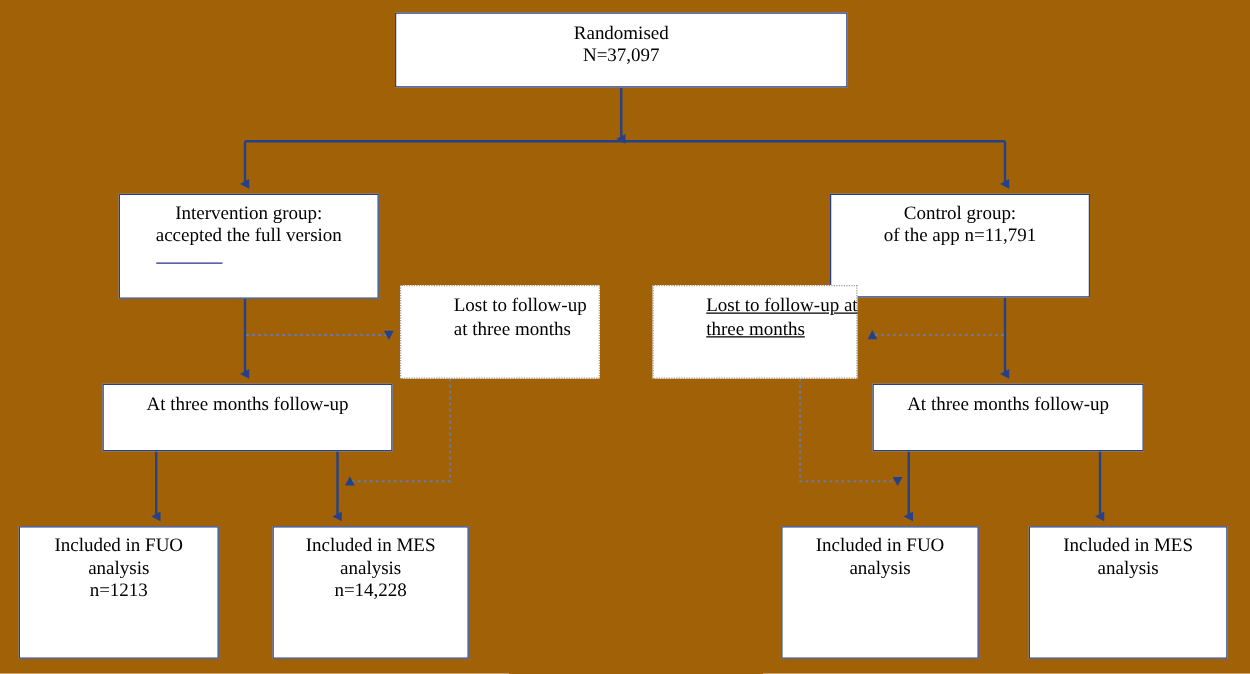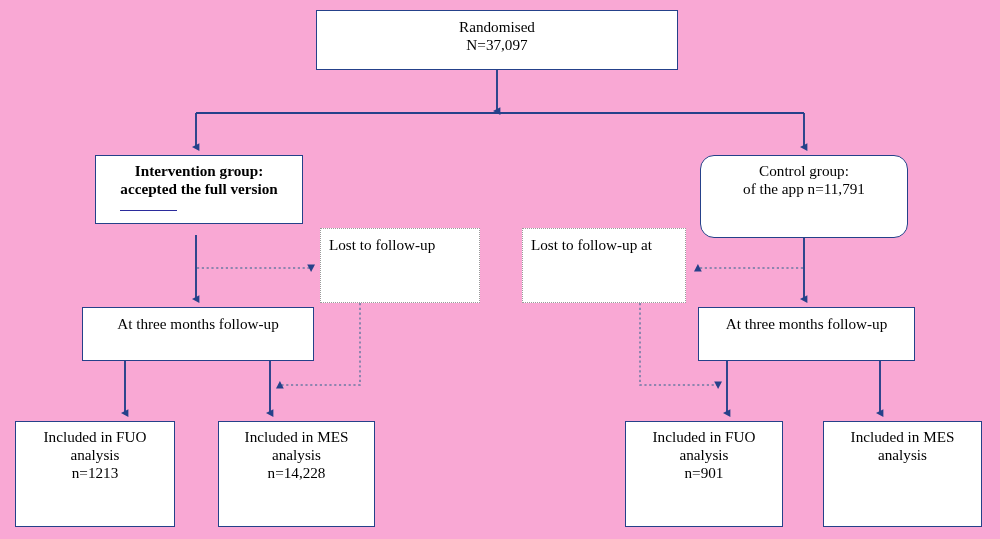--- a/index.html
+++ b/index.html
@@ -9,21 +9,21 @@
     background: #ffffff;
   }
   body {
     font-family: "Liberation Serif", "DejaVu Serif", serif;
     color: #000000;
   }
   #flow-root {
     position: relative;
     width: 1000px;
     height: 539px;
-    background: #f9a8d4;
+    background: #a16207;
     overflow: hidden;
   }
   #svg-connectors {
     position: absolute;
     left: 0;
     top: 0;
     width: 1000px;
     height: 539px;
     pointer-events: none;
   }
@@ -42,38 +42,39 @@
   .node.dotted {
     border: 1.5px dotted #9a9a9a;
     text-align: left;
     line-height: 1.25;
   }
   .node .inner {
     padding: 6px 7px 0 7px;
   }
   .node.dotted .inner {
     padding: 6px 4px 0 8px;
+    margin-left: 34px;
   }
   .node .line {
     display: block;
     white-space: nowrap;
   }
   .uline {
     text-decoration: none;
     border-bottom: 1px solid #2b2b9c;
     padding-bottom: 13px;
   }
 
   
   #node-randomised      { left: 316px; top: 10px;  width: 362px; height: 60px;  }
   #node-randomised .inner { padding-top: 7px; }
-  #node-intervention    { left: 95px;  top: 155px; width: 208px; height: 69px; font-weight: bold;  }
-  #node-control         { left: 700px; top: 155px; width: 208px; height: 83px; border-radius: 14px;  }
+  #node-intervention    { left: 95px;  top: 155px; width: 208px; height: 84px;  }
+  #node-control         { left: 664px; top: 155px; width: 208px; height: 83px;  }
   #node-lost-left       { left: 320px; top: 228px; width: 160px; height: 75px;  }
-  #node-lost-right      { left: 522px; top: 228px; width: 164px; height: 75px;  }
+  #node-lost-right      { left: 522px; top: 228px; width: 164px; height: 75px; text-decoration: underline;  }
   #node-followup-left   { left: 82px;  top: 307px; width: 232px; height: 54px;  }
   #node-followup-right  { left: 698px; top: 307px; width: 217px; height: 54px;  }
   #node-fuo-left        { left: 15px;  top: 421px; width: 160px; height: 106px; }
   #node-mes-left        { left: 218px; top: 421px; width: 157px; height: 106px; }
   #node-fuo-right       { left: 625px; top: 421px; width: 158px; height: 106px; }
   #node-mes-right       { left: 823px; top: 421px; width: 159px; height: 106px; }
 
   #node-followup-left .inner,
   #node-followup-right .inner { padding-top: 7px; }
 </style>
@@ -141,26 +142,28 @@
   <div class="node solid" id="node-control">
     <div class="inner">
       <span class="line">Control group:</span>
       <span class="line">of the app n=11,791</span>
     </div>
   </div>
 
   <div class="node dotted" id="node-lost-left">
     <div class="inner">
       <span class="line">Lost to follow-up</span>
+      <span class="line">at three months</span>
     </div>
   </div>
 
   <div class="node dotted" id="node-lost-right">
     <div class="inner">
       <span class="line">Lost to follow-up at</span>
+      <span class="line">three months</span>
     </div>
   </div>
 
   <div class="node solid" id="node-followup-left">
     <div class="inner">
       <span class="line">At three months follow-up</span>
     </div>
   </div>
 
   <div class="node solid" id="node-followup-right">
@@ -182,21 +185,20 @@
       <span class="line">Included in MES</span>
       <span class="line">analysis</span>
       <span class="line">n=14,228</span>
     </div>
   </div>
 
   <div class="node solid" id="node-fuo-right">
     <div class="inner">
       <span class="line">Included in FUO</span>
       <span class="line">analysis</span>
-      <span class="line">n=901</span>
     </div>
   </div>
 
   <div class="node solid" id="node-mes-right">
     <div class="inner">
       <span class="line">Included in MES</span>
       <span class="line">analysis</span>
     </div>
   </div>
 

